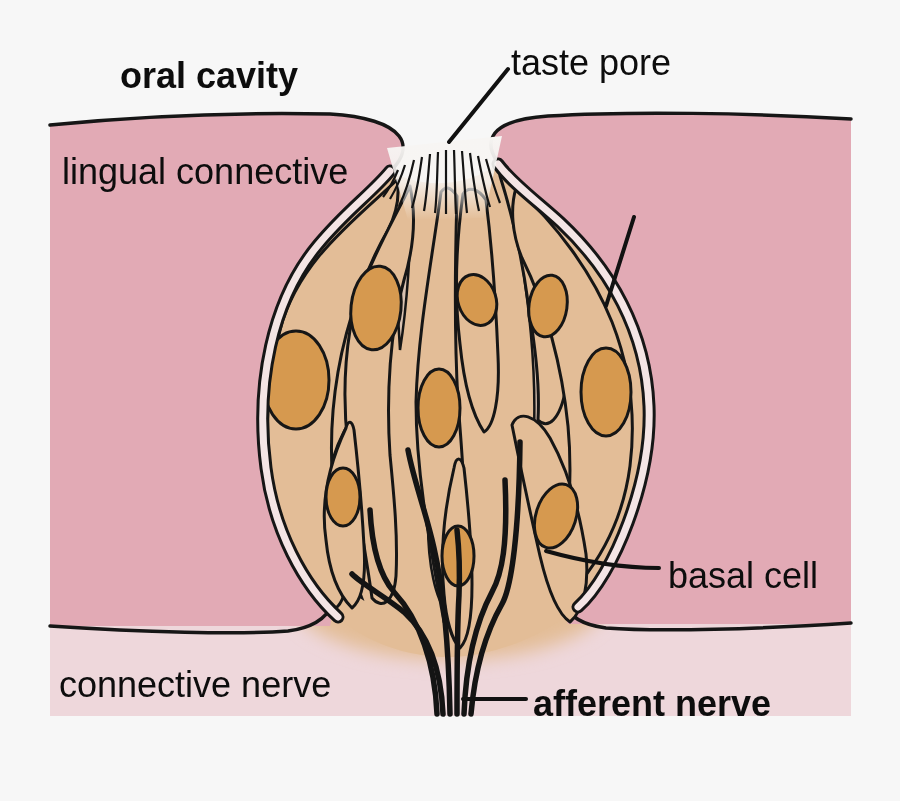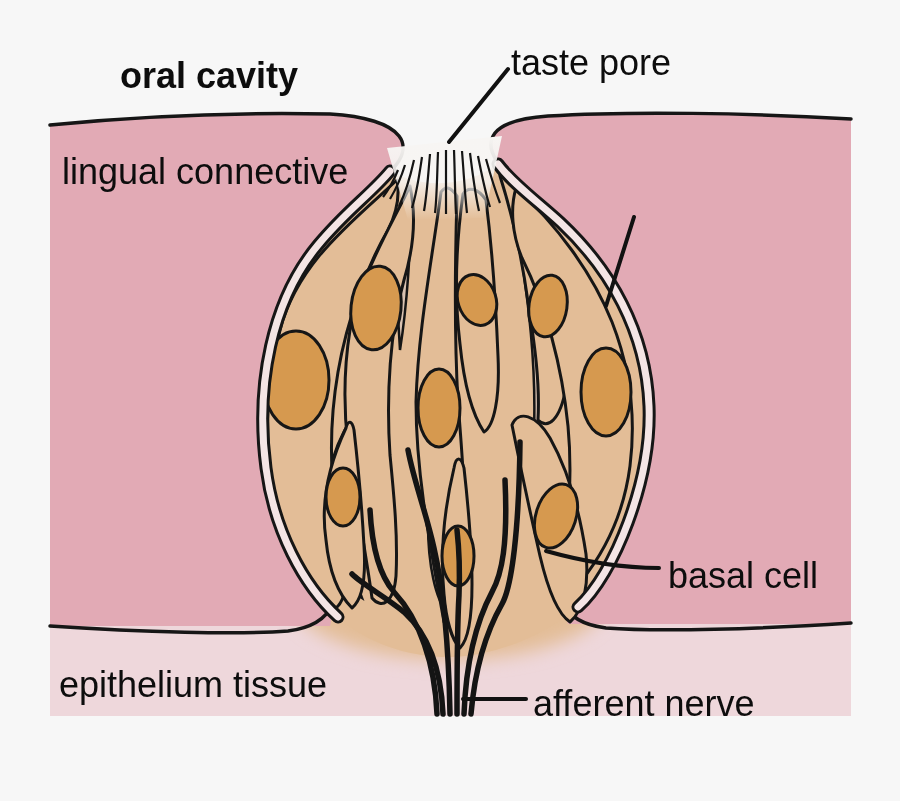--- a/index.html
+++ b/index.html
@@ -174,17 +174,17 @@
 
   <div class="lbl" style="left:120px; top:53px;font-weight:bold;">oral cavity</div>
 
   <div class="lbl" style="left:511px; top:40px;">taste pore</div>
 
   <div class="lbl" style="left:62px; top:149px;">lingual connective</div>
 
 
   <div class="lbl" style="left:668px; top:553px;">basal cell</div>
 
-  <div class="lbl" style="left:59px; top:662px;">epithelium tissue</div>
+  <div class="lbl" style="left:59px; top:662px;">connective nerve</div>
 
-  <div class="lbl" style="left:533px; top:681px;">afferent nerve</div>
+  <div class="lbl" style="left:533px; top:681px;font-weight:bold;">afferent nerve</div>
 
 </div>
 
 </body></html>

